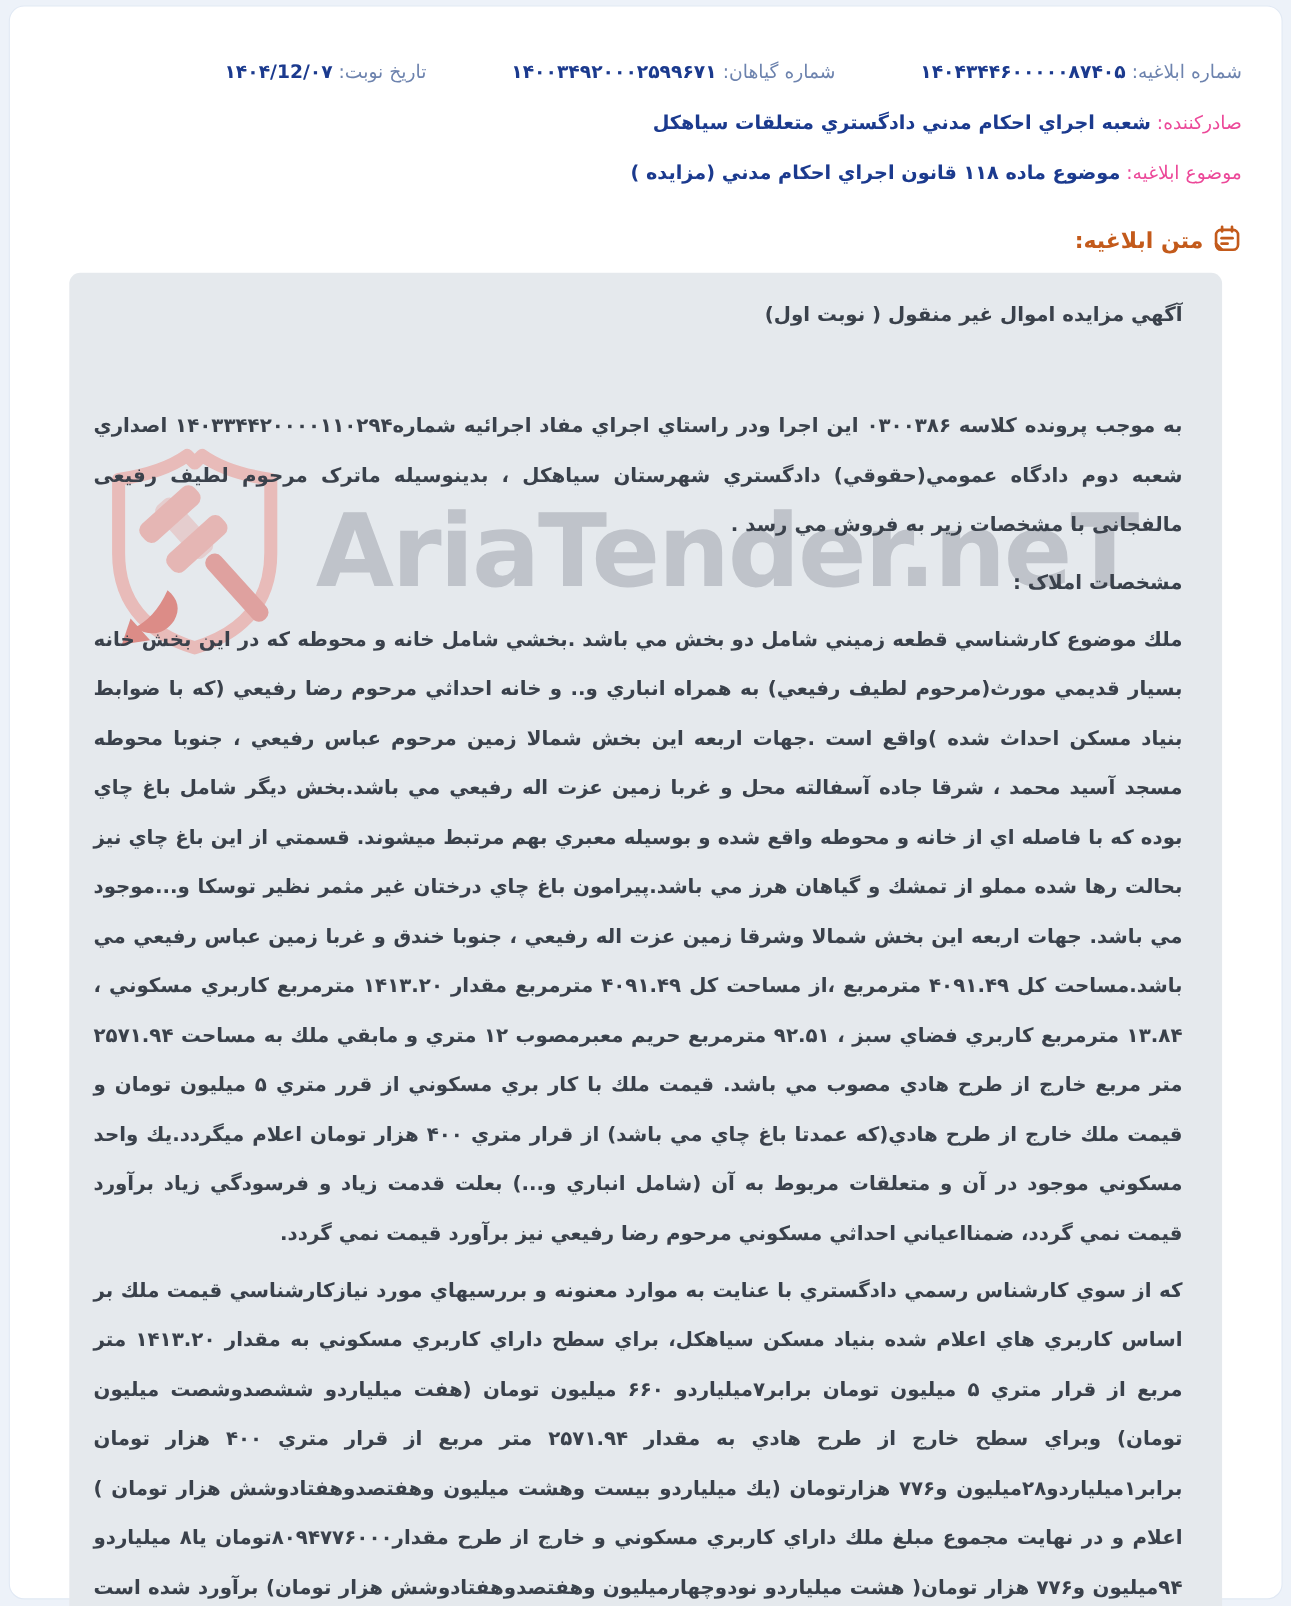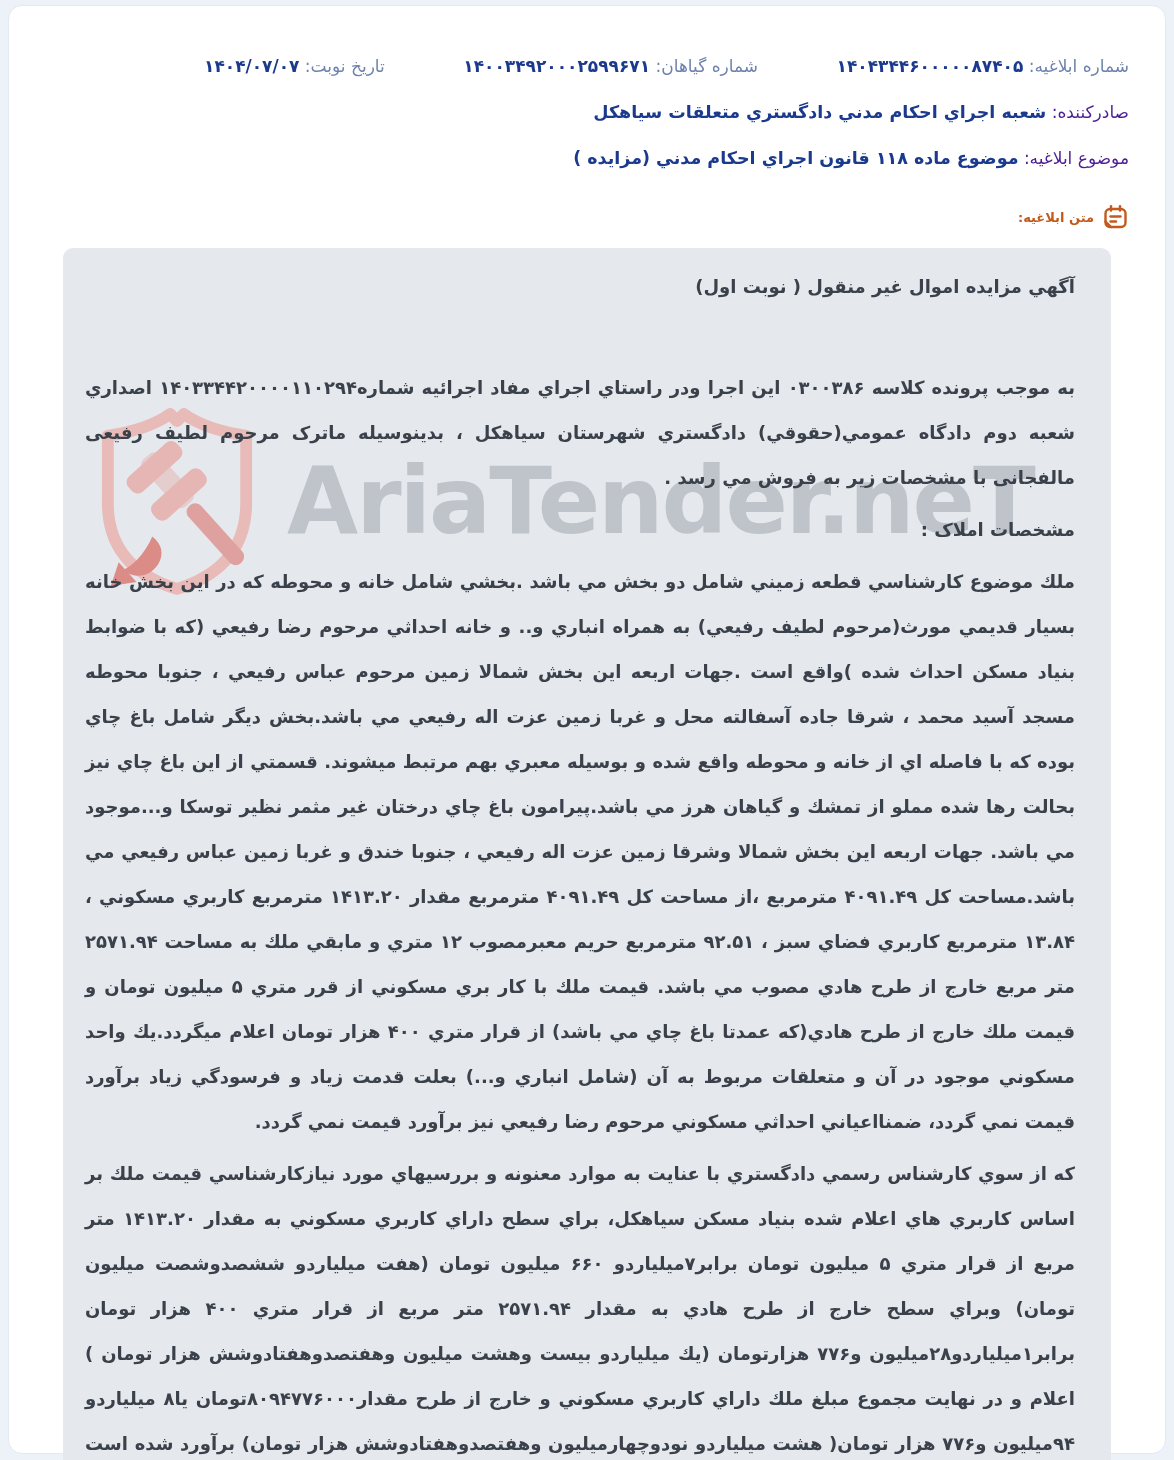--- a/index.html
+++ b/index.html
@@ -15,27 +15,27 @@
     border: 1px solid #e1e9f4;
     border-radius: 14px;
   }
   .header { direction: rtl; padding: 50px 36px 0 36px; }
   .meta-row {
     display: flex; justify-content: space-between; align-items: baseline;
     width: 925px; font-size: 17px;
   }
   .meta-field { white-space: nowrap; }
   .lbl-blue { color: #6d83ae; }
-  .lbl-gray { color: #4c1d95; }
+  .lbl-gray { color: #ec4899; }
   .val { color: #1b3a8e; font-weight: bold; }
   .hline { margin-top: 26px; font-size: 17px; }
   .hline .val { font-size: 17.5px; }
   .body-label-row {
     margin-top: 36px; display: flex; align-items: center; gap: 8px;
-    color: #c35a1b; font-weight: bold; font-size: 13px;
+    color: #c35a1b; font-weight: bold; font-size: 20px;
   }
   .body-label-row svg { flex: 0 0 auto; }
   .content-box {
     position: relative;
     margin: 17px 54px 0 54px;
     background: #e5e9ed;
     border-radius: 10px;
     padding: 16px 36px 42px 22px;
     direction: rtl;
     color: #3a414b;
@@ -68,21 +68,21 @@
         <span class="meta-field">
           <span class="lbl-blue">شماره ابلاغیه:</span>
           <span class="val">۱۴۰۴۳۴۴۶۰۰۰۰۰۸۷۴۰۵</span>
         </span>
         <span class="meta-field">
           <span class="lbl-blue">شماره گياهان:</span>
           <span class="val">۱۴۰۰۳۴۹۲۰۰۰۲۵۹۹۶۷۱</span>
         </span>
         <span class="meta-field">
           <span class="lbl-blue">تاریخ نوبت:</span>
-          <span class="val">۱۴۰۴/۰۷/۰۷</span>
+          <span class="val">۱۴۰۴/12/۰۷</span>
         </span>
       </div>
 
       <div class="hline">
         <span class="lbl-gray">صادرکننده:</span>
         <span class="val">شعبه اجراي احکام مدني دادگستري متعلقات سياهکل</span>
       </div>
 
       <div class="hline">
         <span class="lbl-gray">موضوع ابلاغیه:</span>

